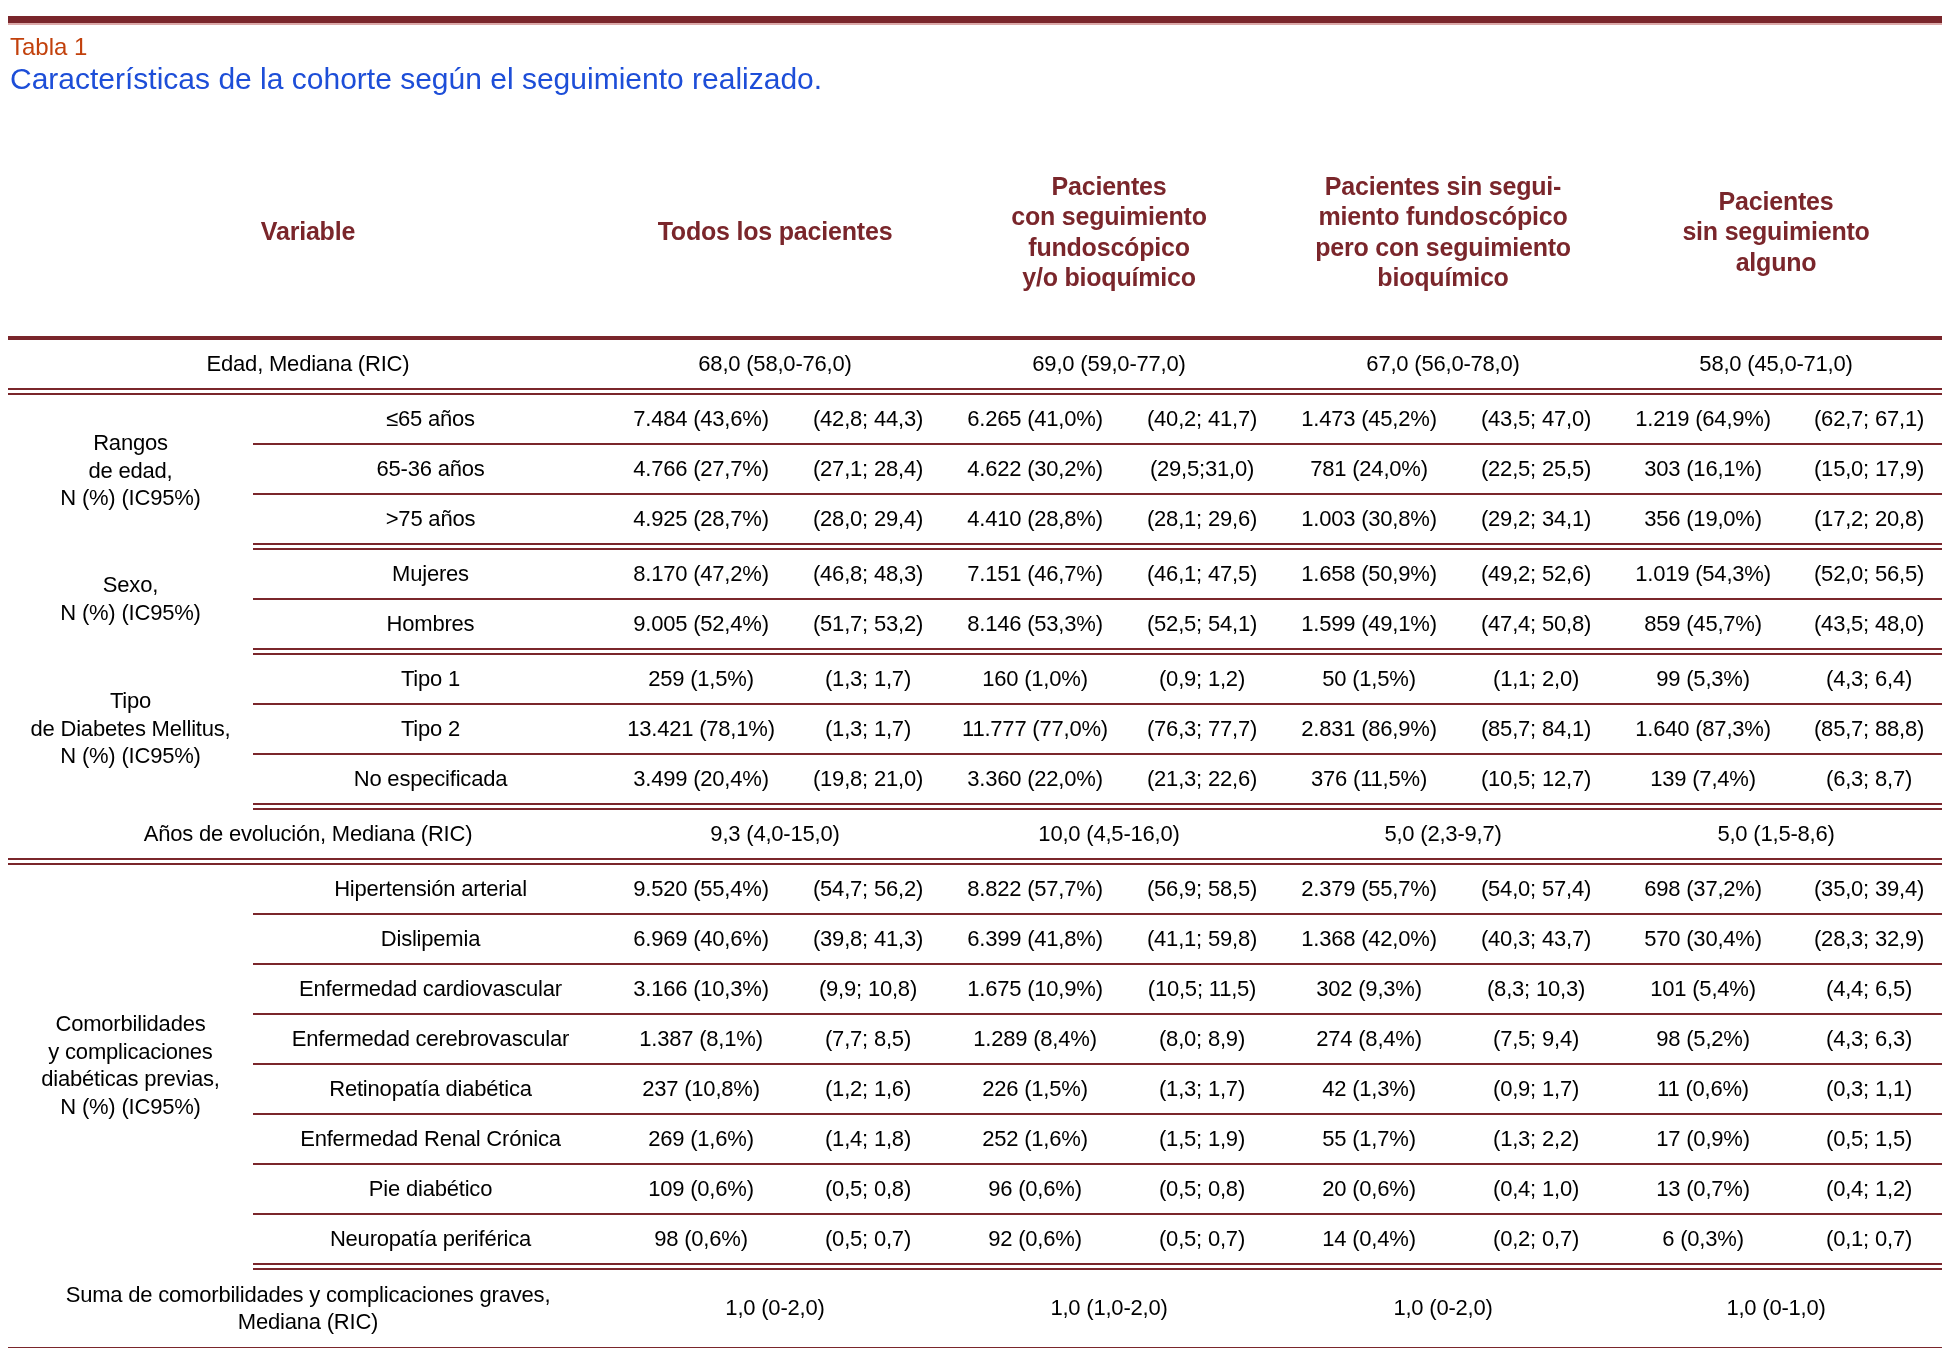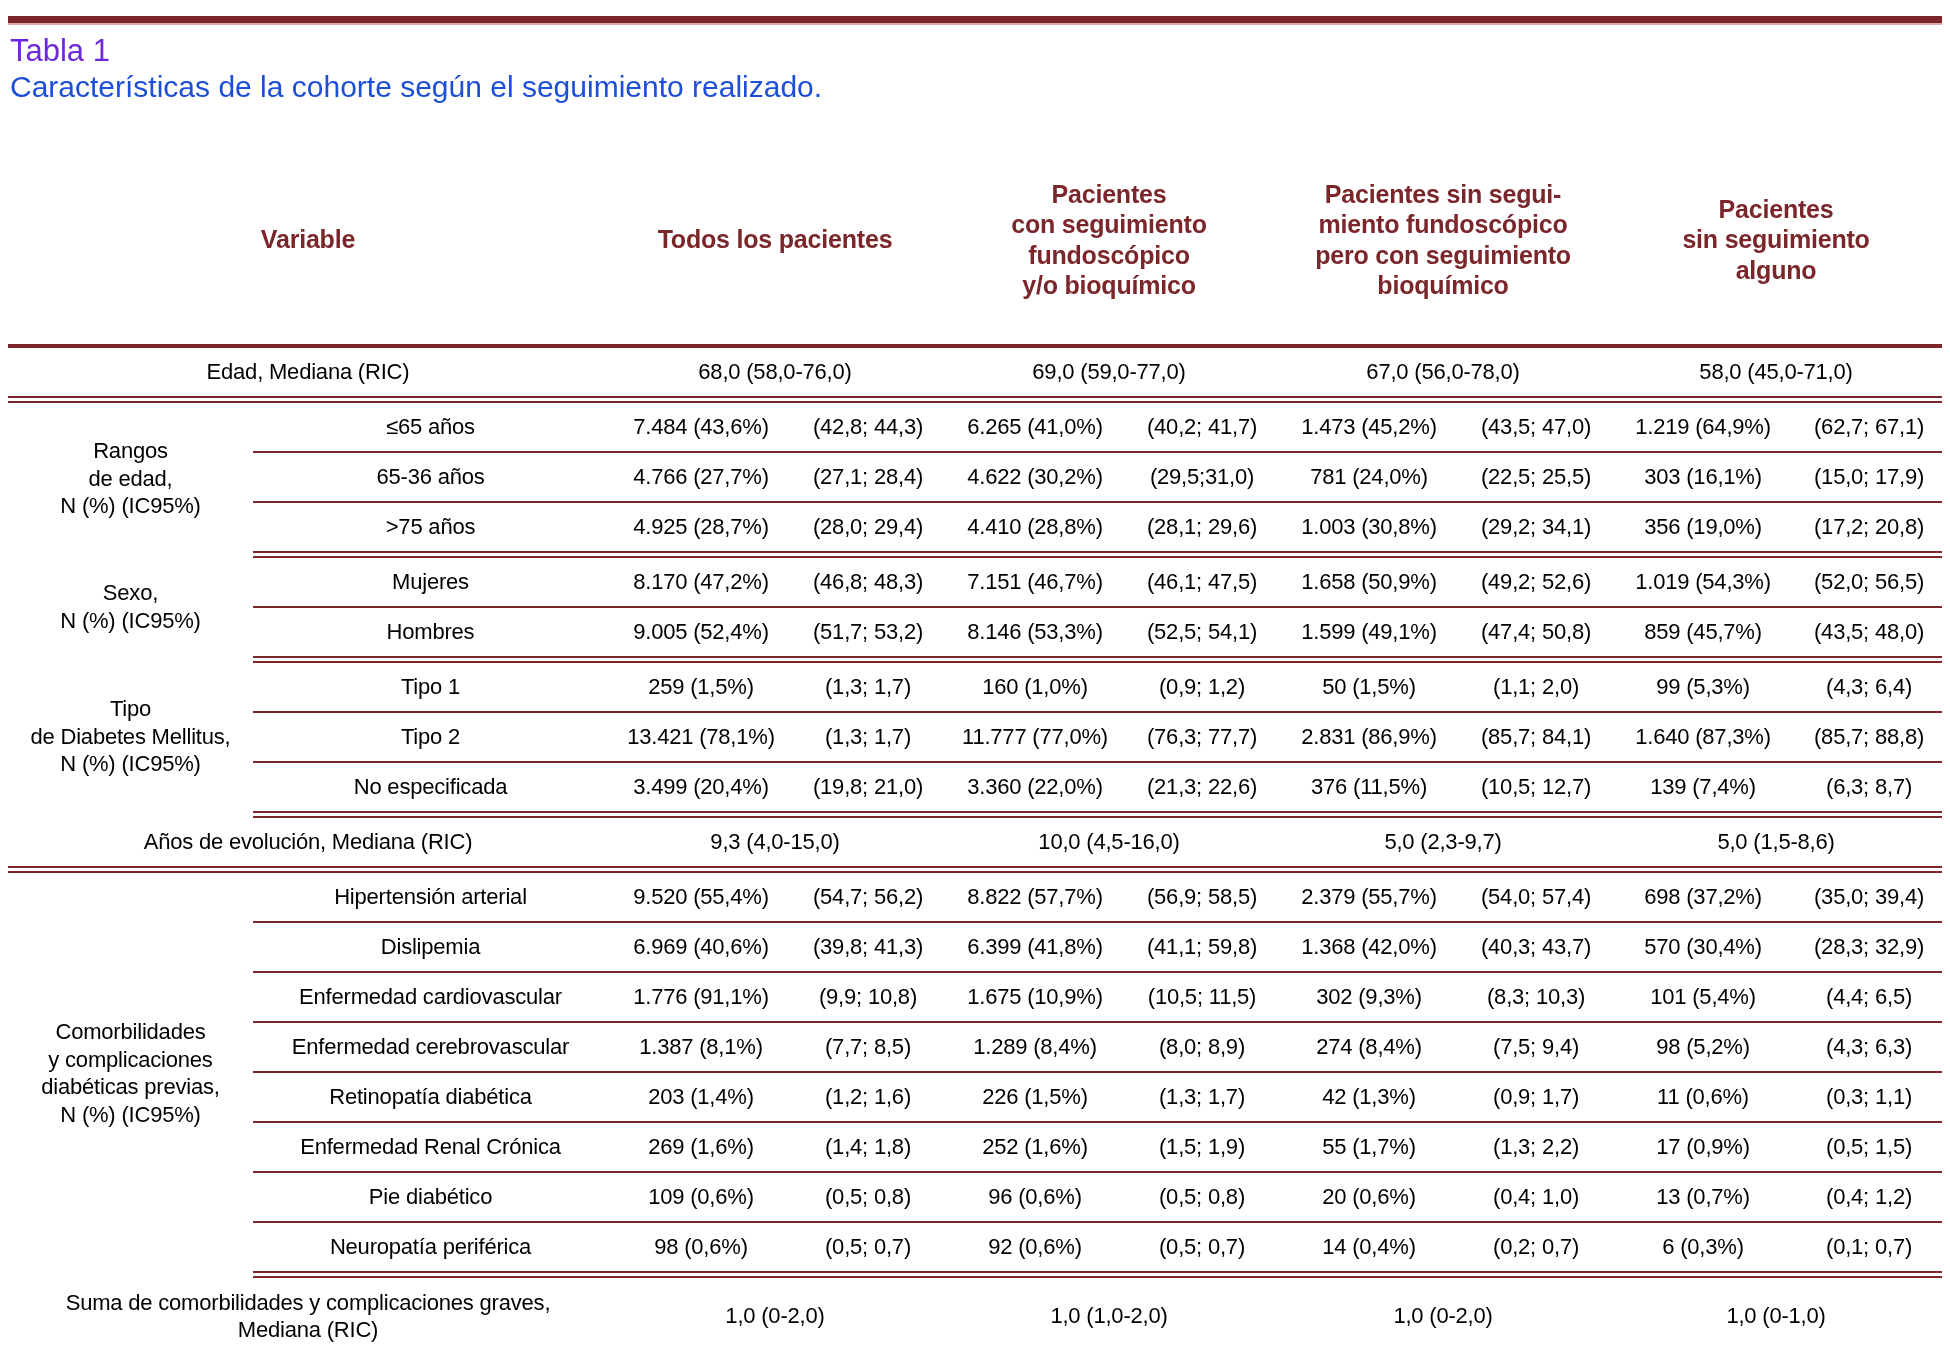--- a/index.html
+++ b/index.html
@@ -11,22 +11,22 @@
     position: relative;
   }
   .topbar {
     margin: 16px 8px 0 8px;
     height: 9px;
     background: #7a262b;
     border-bottom: 2px solid #dcaaa9;
   }
   .titleblock { margin: 8px 8px 0 10px; }
   .table-tag {
-    color: #6d28d9;
-    font-size: 31px;
+    color: #c2410c;
+    font-size: 24px;
     line-height: 1.15;
   }
   .table-title {
     color: #1d4ed8;
     font-size: 30px;
     line-height: 1.2;
   }
   table {
     border-collapse: collapse;
     table-layout: fixed;
@@ -237,21 +237,21 @@
       <td>(39,8; 41,3)</td>
       <td>6.399 (41,8%)</td>
       <td>(41,1; 59,8)</td>
       <td>1.368 (42,0%)</td>
       <td>(40,3; 43,7)</td>
       <td>570 (30,4%)</td>
       <td>(28,3; 32,9)</td>
     </tr>
     <tr class="inner">
       <td class="sublabel">Enfermedad cardiovascular</td>
-      <td>1.776 (91,1%)</td>
+      <td>3.166 (10,3%)</td>
       <td>(9,9; 10,8)</td>
       <td>1.675 (10,9%)</td>
       <td>(10,5; 11,5)</td>
       <td>302 (9,3%)</td>
       <td>(8,3; 10,3)</td>
       <td>101 (5,4%)</td>
       <td>(4,4; 6,5)</td>
     </tr>
     <tr class="inner">
       <td class="sublabel">Enfermedad cerebrovascular</td>
@@ -259,21 +259,21 @@
       <td>(7,7; 8,5)</td>
       <td>1.289 (8,4%)</td>
       <td>(8,0; 8,9)</td>
       <td>274 (8,4%)</td>
       <td>(7,5; 9,4)</td>
       <td>98 (5,2%)</td>
       <td>(4,3; 6,3)</td>
     </tr>
     <tr class="inner">
       <td class="sublabel">Retinopatía diabética</td>
-      <td>203 (1,4%)</td>
+      <td>237 (10,8%)</td>
       <td>(1,2; 1,6)</td>
       <td>226 (1,5%)</td>
       <td>(1,3; 1,7)</td>
       <td>42 (1,3%)</td>
       <td>(0,9; 1,7)</td>
       <td>11 (0,6%)</td>
       <td>(0,3; 1,1)</td>
     </tr>
     <tr class="inner">
       <td class="sublabel">Enfermedad Renal Crónica</td>

